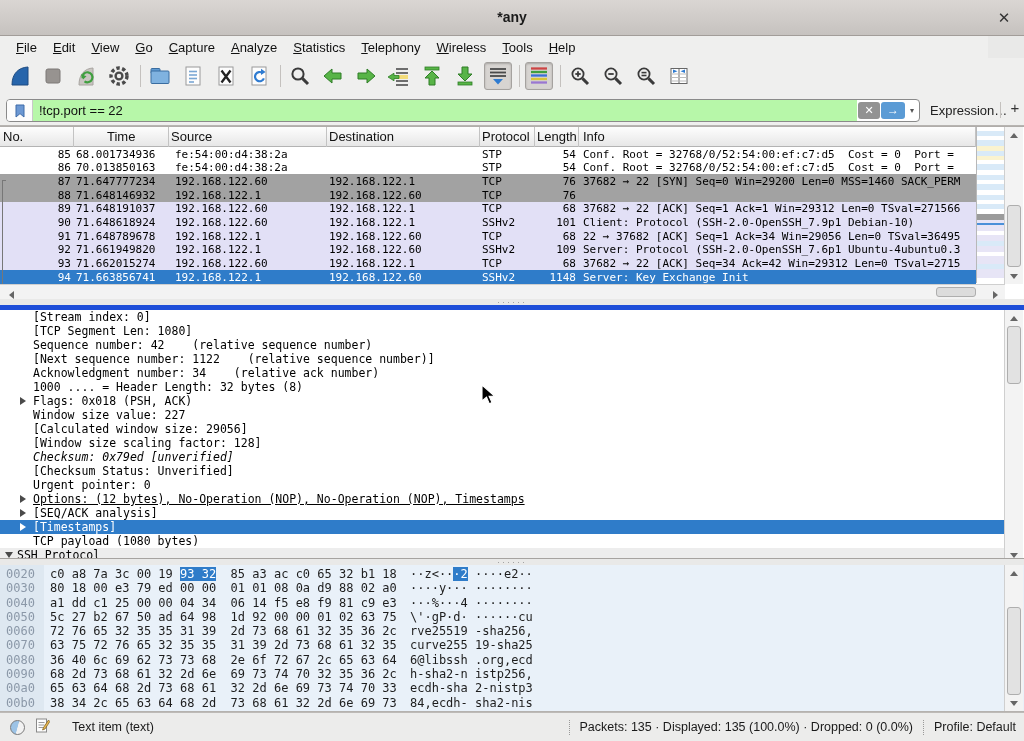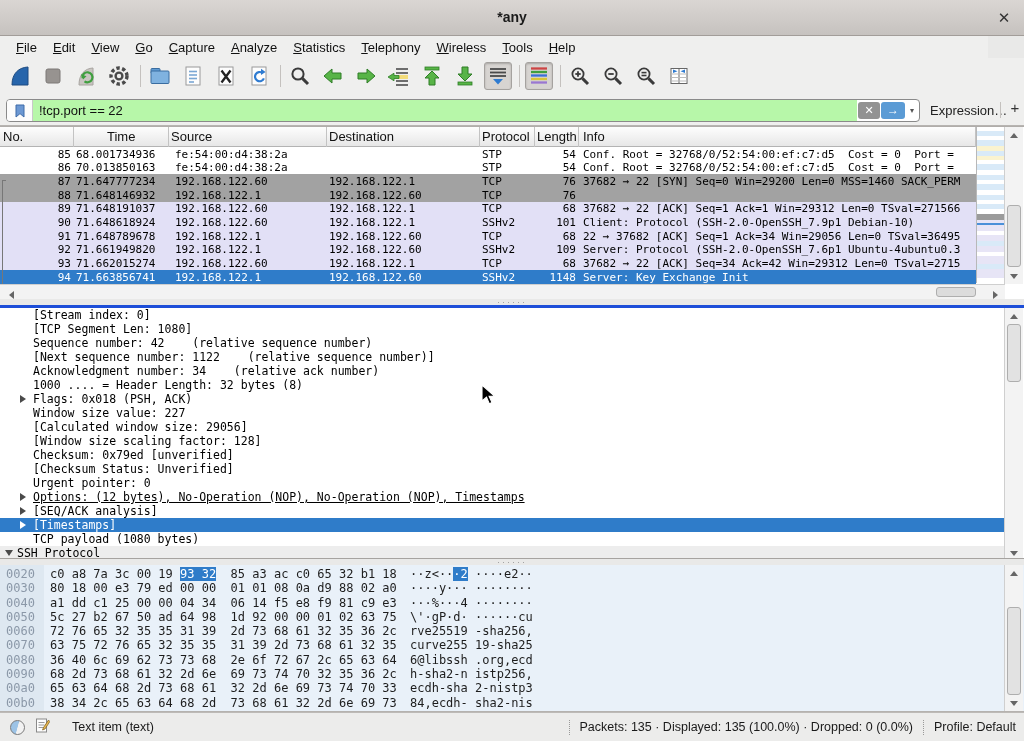--- a/index.html
+++ b/index.html
@@ -75,21 +75,21 @@
   
   .hscroll { position:absolute; left:0; top:157px; width:1005px; height:15px; background:#f3f3f3; border-top:1px solid #cfcfcf; }
   .hthumb { position:absolute; top:2px; height:10px; background:#dcdcdc; border:1px solid #aeaeae; border-radius:3px; }
 
   
   .splitter { position:absolute; left:0; width:1024px; height:6px; background:#e9e9e8; display:flex; align-items:center; justify-content:center; }
   .splitter .dots { color:#9a9a9a; font-size:9px; letter-spacing:2px; line-height:4px; }
 
   
   .details { position:absolute; left:0; top:305px; width:1024px; height:254px; background:#fff;
-    border-top:3px solid #1d4ed8; border-bottom:1px solid #a6a3a0; overflow:hidden;padding-left:16px; }
+    border-top:5px solid #1d4ed8; border-bottom:1px solid #a6a3a0; overflow:hidden;padding-left:16px; }
   .dcontent { position:absolute; left:0; top:0; width:1005px; height:254px; overflow:hidden; }
   .dline { position:relative; height:14px; font-family:"DejaVu Sans Mono", monospace; font-size:11.5px;
     color:#000; white-space:pre; line-height:14px; }
   .dline.selected { background:var(--sel); color:#fff; }
   .dline.hover { background:#ededed; }
   .dline .arrow { position:absolute; top:3px; }
   .tri-r { width:0; height:0; border-left:6px solid #4a4a4a; border-top:4px solid transparent; border-bottom:4px solid transparent; }
   .tri-d { width:0; height:0; border-top:6px solid #4a4a4a; border-left:4px solid transparent; border-right:4px solid transparent; margin-top:1px; }
   .dline.selected .tri-r { border-left-color:#fff; }
 
@@ -477,21 +477,21 @@
         <div class="dline"><span style="padding-left: 33px;">[Stream index: 0]</span></div>
         <div class="dline"><span style="padding-left: 33px;">[TCP Segment Len: 1080]</span></div>
         <div class="dline"><span style="padding-left: 33px;">Sequence number: 42    (relative sequence number)</span></div>
         <div class="dline"><span style="padding-left: 33px;">[Next sequence number: 1122    (relative sequence number)]</span></div>
         <div class="dline"><span style="padding-left: 33px;">Acknowledgment number: 34    (relative ack number)</span></div>
         <div class="dline"><span style="padding-left: 33px;">1000 .... = Header Length: 32 bytes (8)</span></div>
         <div class="dline"><span class="arrow" style="left: 20px;"><div class="tri-r"></div></span><span style="padding-left: 33px;">Flags: 0x018 (PSH, ACK)</span></div>
         <div class="dline"><span style="padding-left: 33px;">Window size value: 227</span></div>
         <div class="dline"><span style="padding-left: 33px;">[Calculated window size: 29056]</span></div>
         <div class="dline"><span style="padding-left: 33px;">[Window size scaling factor: 128]</span></div>
-        <div class="dline"><span style="padding-left: 33px;">Checksum: 0x79ed [unverified]</span></div>
+        <div class="dline"><span style="padding-left: 33px; font-style: italic;">Checksum: 0x79ed [unverified]</span></div>
         <div class="dline"><span style="padding-left: 33px;">[Checksum Status: Unverified]</span></div>
         <div class="dline"><span style="padding-left: 33px;">Urgent pointer: 0</span></div>
         <div class="dline"><span class="arrow" style="left: 20px;"><div class="tri-r"></div></span><span style="padding-left: 33px; text-decoration: underline;">Options: (12 bytes), No-Operation (NOP), No-Operation (NOP), Timestamps</span></div>
         <div class="dline"><span class="arrow" style="left: 20px;"><div class="tri-r"></div></span><span style="padding-left: 33px;">[SEQ/ACK analysis]</span></div>
         <div class="dline selected"><span class="arrow" style="left: 20px;"><div class="tri-r"></div></span><span style="padding-left: 33px;">[Timestamps]</span></div>
         <div class="dline"><span style="padding-left: 33px;">TCP payload (1080 bytes)</span></div>
         <div class="dline hover"><span class="arrow" style="left: 5px;"><div class="tri-d"></div></span><span style="padding-left: 17px;">SSH Protocol</span></div>
         <div class="dline"><span style="padding-left: 27px;">SSH Version 2 (encryption:chacha20-poly1305@openssh.com mac:&lt;implicit&gt; compression:none)</span></div>
       </div>
     <div class="vscroll" style="left:1004px; top:0; height:253px;">

